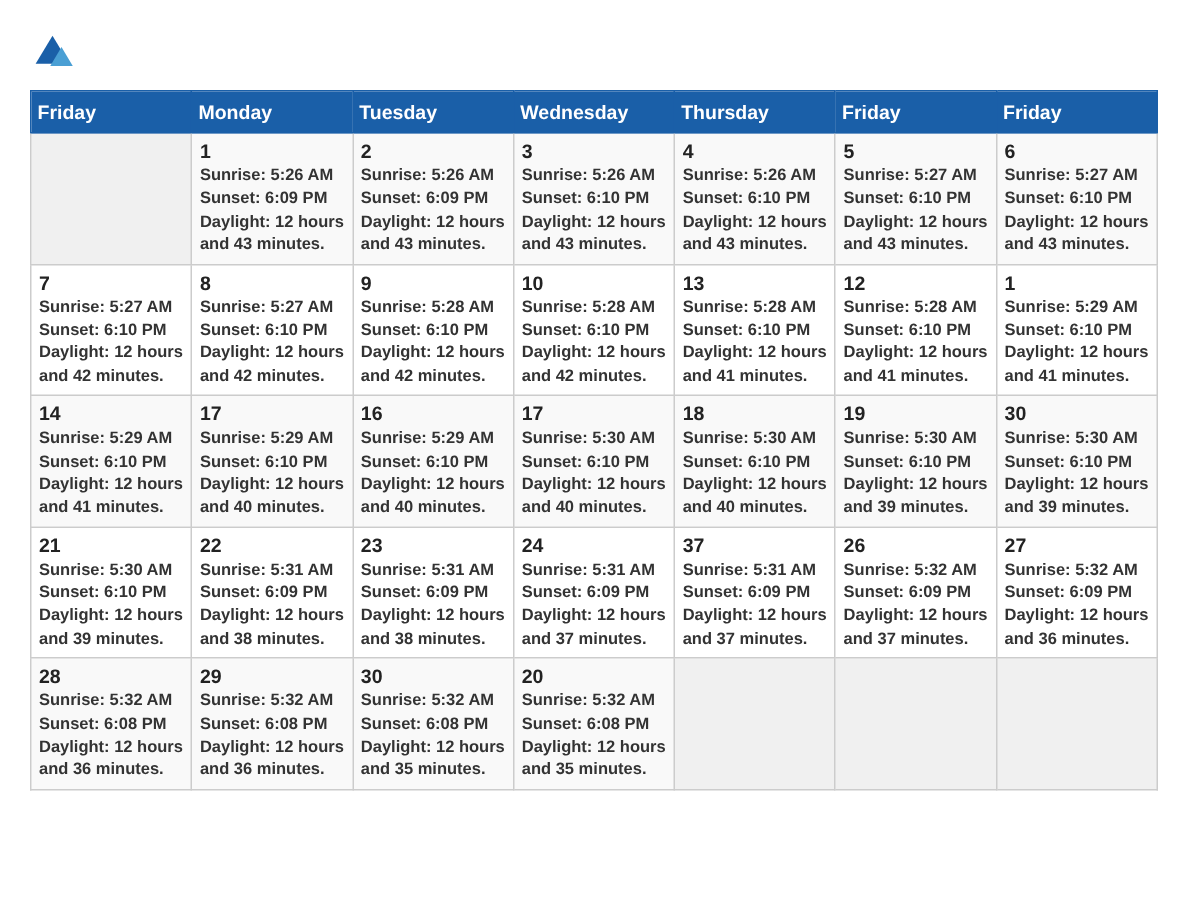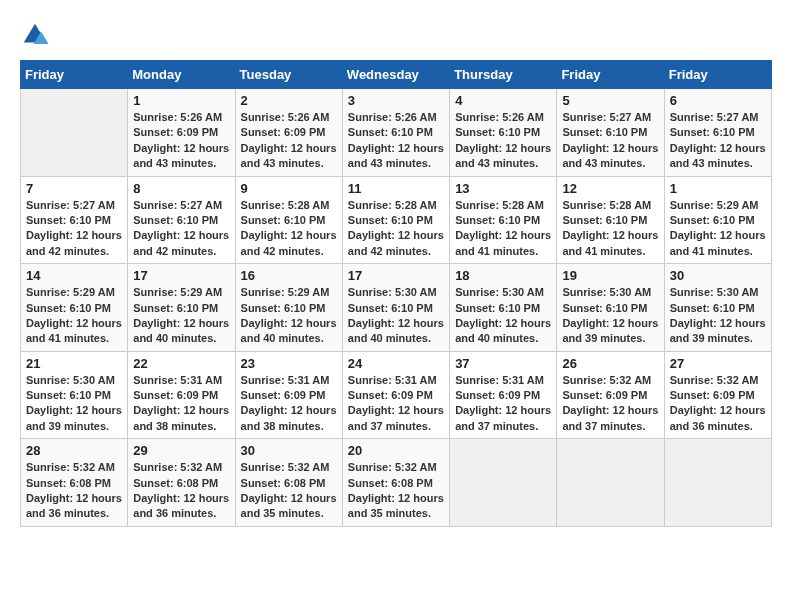--- a/index.html
+++ b/index.html
@@ -195,21 +195,21 @@
 and 42 minutes.</div>
         </td>
         <td>
           <span class="day-num">9</span>
           <div class="day-info" style="white-space: pre-line;">Sunrise: 5:28 AM
 Sunset: 6:10 PM
 Daylight: 12 hours
 and 42 minutes.</div>
         </td>
         <td>
-          <span class="day-num">11</span>
+          <span class="day-num">10</span>
           <div class="day-info" style="white-space: pre-line;">Sunrise: 5:28 AM
 Sunset: 6:10 PM
 Daylight: 12 hours
 and 42 minutes.</div>
         </td>
         <td>
           <span class="day-num">13</span>
           <div class="day-info" style="white-space: pre-line;">Sunrise: 5:28 AM
 Sunset: 6:10 PM
 Daylight: 12 hours

